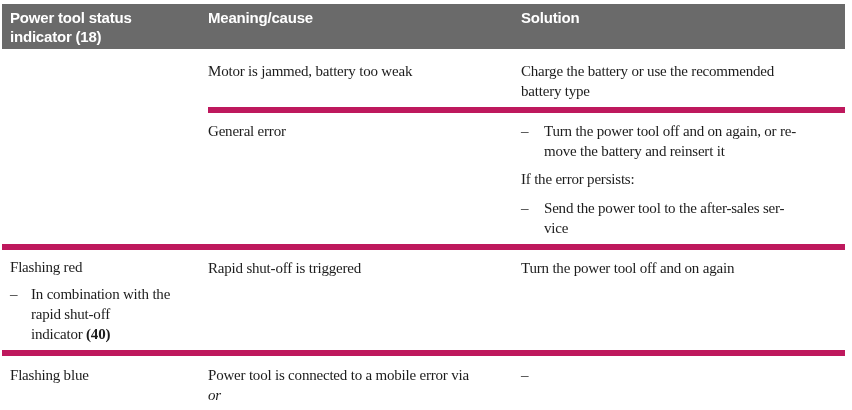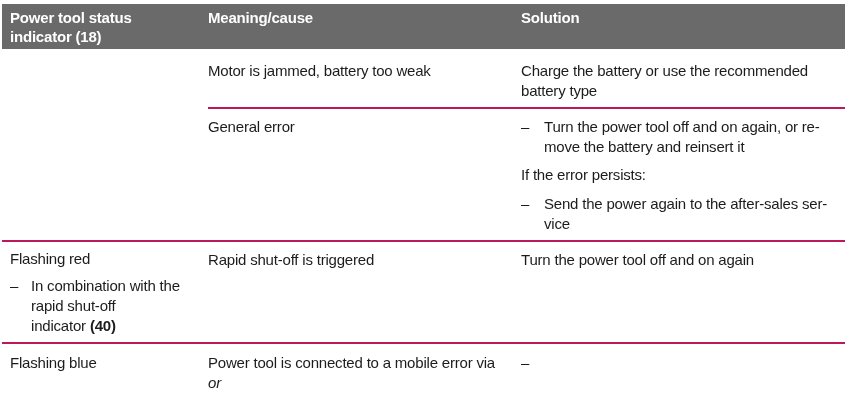--- a/index.html
+++ b/index.html
@@ -21,21 +21,21 @@
     line-height:19px;
   }
   .thead .th1{padding-left:8px;}
   .pre{white-space:pre-line;}
 
   
   .row > div{box-sizing:border-box;}
   .cell1{padding:8px 6px 6px 8px;}
   .cell2{padding:8px 6px 6px 0;}
   .cell3{padding:8px 0 6px 0;}
-  .bb{border-bottom:2px solid #be185d;}
+  .bb{border-bottom:6px solid #be185d;font-family:Liberation Serif, serif;}
 
   .r1{min-height:53px;}
   .r1 .cell2,.r1 .cell3{padding-top:12px;}
   .r2{min-height:124px;}
   .r3{min-height:96px;}
   .r3 .cell1{padding-top:7px;}
   .r4{min-height:85px;}
   .r4 > div{padding-top:9px;}
 
   p{margin:0;}
@@ -82,21 +82,21 @@
     </div>
     <div class="cell3 bb">
       <div class="li">
         <span class="dash">–</span>
         <span class="pre">Turn the power tool off and on again, or re-
 move the battery and reinsert it</span>
       </div>
       <p class="mt8">If the error persists:</p>
       <div class="li mt9">
         <span class="dash">–</span>
-        <span class="pre">Send the power again to the after-sales ser-
+        <span class="pre">Send the power tool to the after-sales ser-
 vice</span>
       </div>
     </div>
   </div>
 
   <div class="row grid r3">
     <div class="cell1 bb">
       <p>Flashing red</p>
       <div class="li mt7">
         <span class="dash">–</span>

